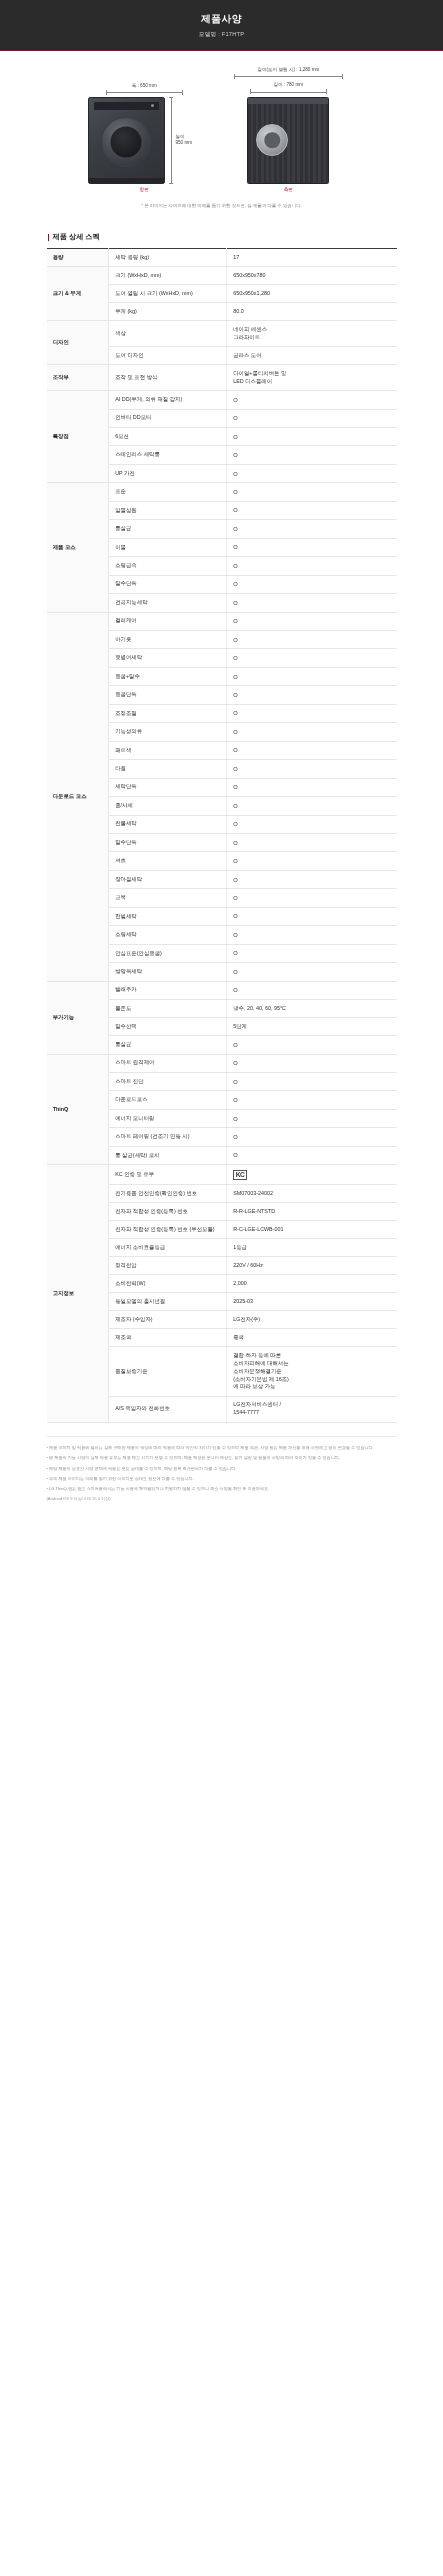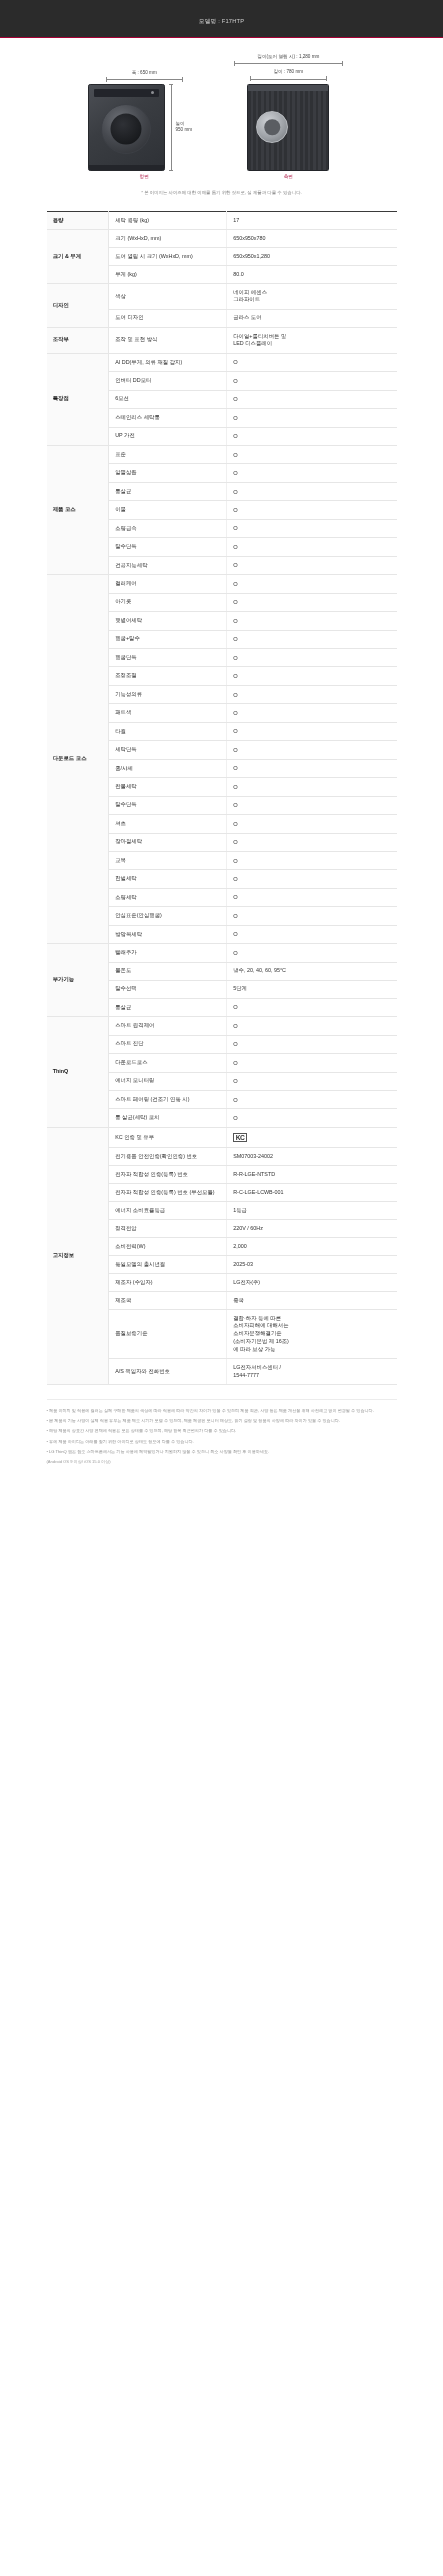--- a/index.html
+++ b/index.html
@@ -255,20 +255,21 @@
     line-height: 1.75;
     border-top: 0.5px solid #ececec;
   }
   .footnotes p { margin: 0 0 3.1px; }
   .footnotes .tail { color: #9c9c9c; }
 </style>
 </head>
 <body>
 
 <div class="page-header">
+  <div class="title">제품사양</div>
   <div class="model">모델명 : F17HTP</div>
 </div>
 
 <div class="diagram-wrap">
   <div class="diagram-row">
 
     <div class="front-block">
       <div class="front-top-dim">
         <div class="dim-label">폭 : 650 mm</div>
         <div class="h-arrow">
@@ -312,20 +313,24 @@
         </div>
       </div>
       <div class="view-caption">측면</div>
     </div>
 
   </div>
   <div class="diagram-note">* 본 이미지는 사이즈에 대한 이해를 돕기 위한 것으로, 실 제품과 다를 수 있습니다.</div>
 </div>
 
 <div class="spec-section">
+  <div class="spec-heading">
+    <span class="bar"></span>
+    <span>제품 상세 스펙</span>
+  </div>
   <table class="spec">
     <tbody id="spec-body">
         <tr>
           <td class="group" rowspan="1">용량</td>
           <td class="key" style="white-space: pre-line;">세탁 용량 (kg)</td>
           <td class="val" style="white-space: pre-line;">17</td>
         </tr>
         <tr>
           <td class="group" rowspan="3">크기 &amp; 무게</td>
           <td class="key" style="white-space: pre-line;">크기 (WxHxD, mm)</td>

